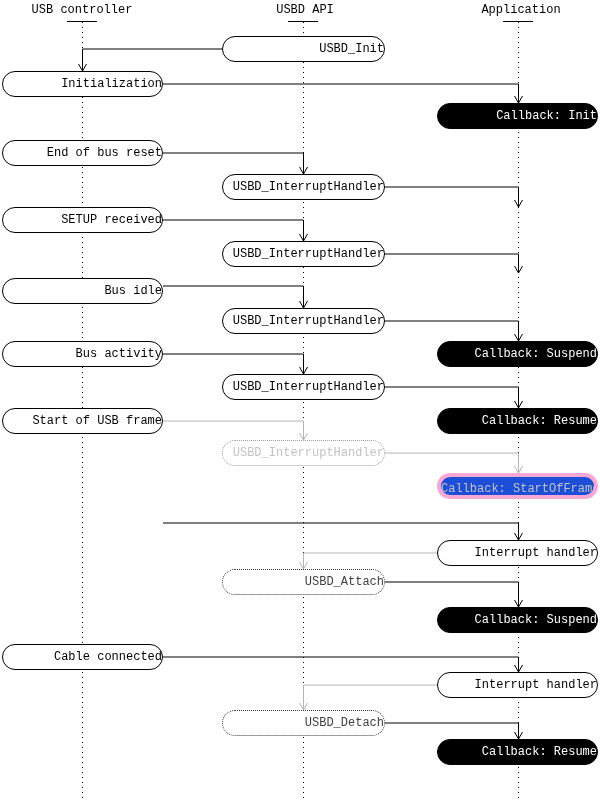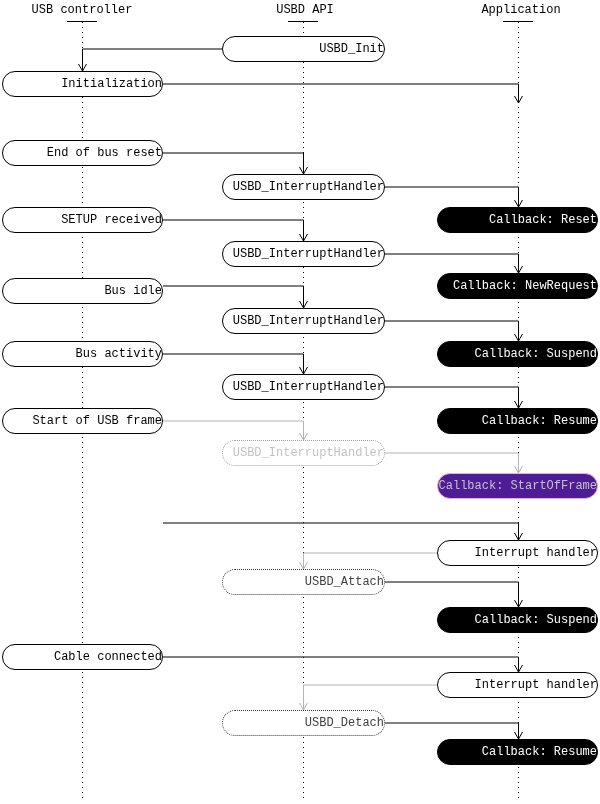--- a/index.html
+++ b/index.html
@@ -13,21 +13,21 @@
   .colhead{position:absolute;top:3px;width:160px;text-align:center;
            font-size:12px;color:#000;white-space:nowrap;}
   .node{position:absolute;box-sizing:border-box;height:26px;
         border:1px solid #000;border-radius:13px;background:#fff;color:#000;
         font-size:12px;line-height:24px;text-align:right;white-space:nowrap;overflow:hidden;}
   .col-l{left:2px;width:161px;}
   .col-m{left:222px;width:163px;}
   .col-r{left:437px;width:161px;}
   .callback{background:#000;border-color:#000;color:#fff;}
   .faded{border:1px dotted #9e9e9e;color:#c3c3c3;background:#fff;}
-  .faded-solid{border:1px solid #f9a8d4;color:#c3c3c3;background:#4c1d95;}
+  .faded-solid{border:4px solid #f9a8d4;color:#c3c3c3;background:#1d4ed8;}
   .stub{border:1px dotted #3a3a3a;color:#404040;background:#fff;}
 </style>
 </head>
 <body>
 
 <div id="canvas">
 
   <svg id="wires" width="600" height="804" viewBox="0 0 600 804">
 
     <path class="tick" d="M67 21.5 H97"></path>
@@ -75,27 +75,26 @@
     <path class="eg" d="M437 685 H303.5 V710"></path>
     <path class="eg" d="M299.5 703 L303.5 710 L307.5 703"></path>
   </svg>
 
   <div class="colhead" style="left:2px">USB controller</div>
   <div class="colhead" style="left:225px">USBD API</div>
   <div class="colhead" style="left:441px">Application</div>
 
   <div class="node col-m" style="top:36px">USBD_Init</div>
   <div class="node col-l" style="top:71px">Initialization</div>
+  <div class="node col-r callback" style="top:103px">Callback: Init</div>
   <div class="node col-l" style="top:140px">End of bus reset</div>
   <div class="node col-m" style="top:174px">USBD_InterruptHandler</div>
   <div class="node col-l" style="top:207px">SETUP received</div>
-  <div class="node col-r callback" style="top:207px">Callback: Reset</div>
   <div class="node col-m" style="top:241px">USBD_InterruptHandler</div>
   <div class="node col-l" style="top:278px">Bus idle</div>
-  <div class="node col-r callback" style="top:273px">Callback: NewRequest</div>
   <div class="node col-m" style="top:308px">USBD_InterruptHandler</div>
   <div class="node col-l" style="top:341px">Bus activity</div>
   <div class="node col-r callback" style="top:341px">Callback: Suspend</div>
   <div class="node col-m" style="top:374px">USBD_InterruptHandler</div>
   <div class="node col-l" style="top:408px">Start of USB frame</div>
   <div class="node col-r callback" style="top:408px">Callback: Resume</div>
   <div class="node col-m faded" style="top:440px">USBD_InterruptHandler</div>
   <div class="node col-r faded-solid" style="top:473px">Callback: StartOfFrame</div>
   <div class="node col-r" style="top:540px">Interrupt handler</div>
   <div class="node col-m stub" style="top:569px">USBD_Attach</div>

